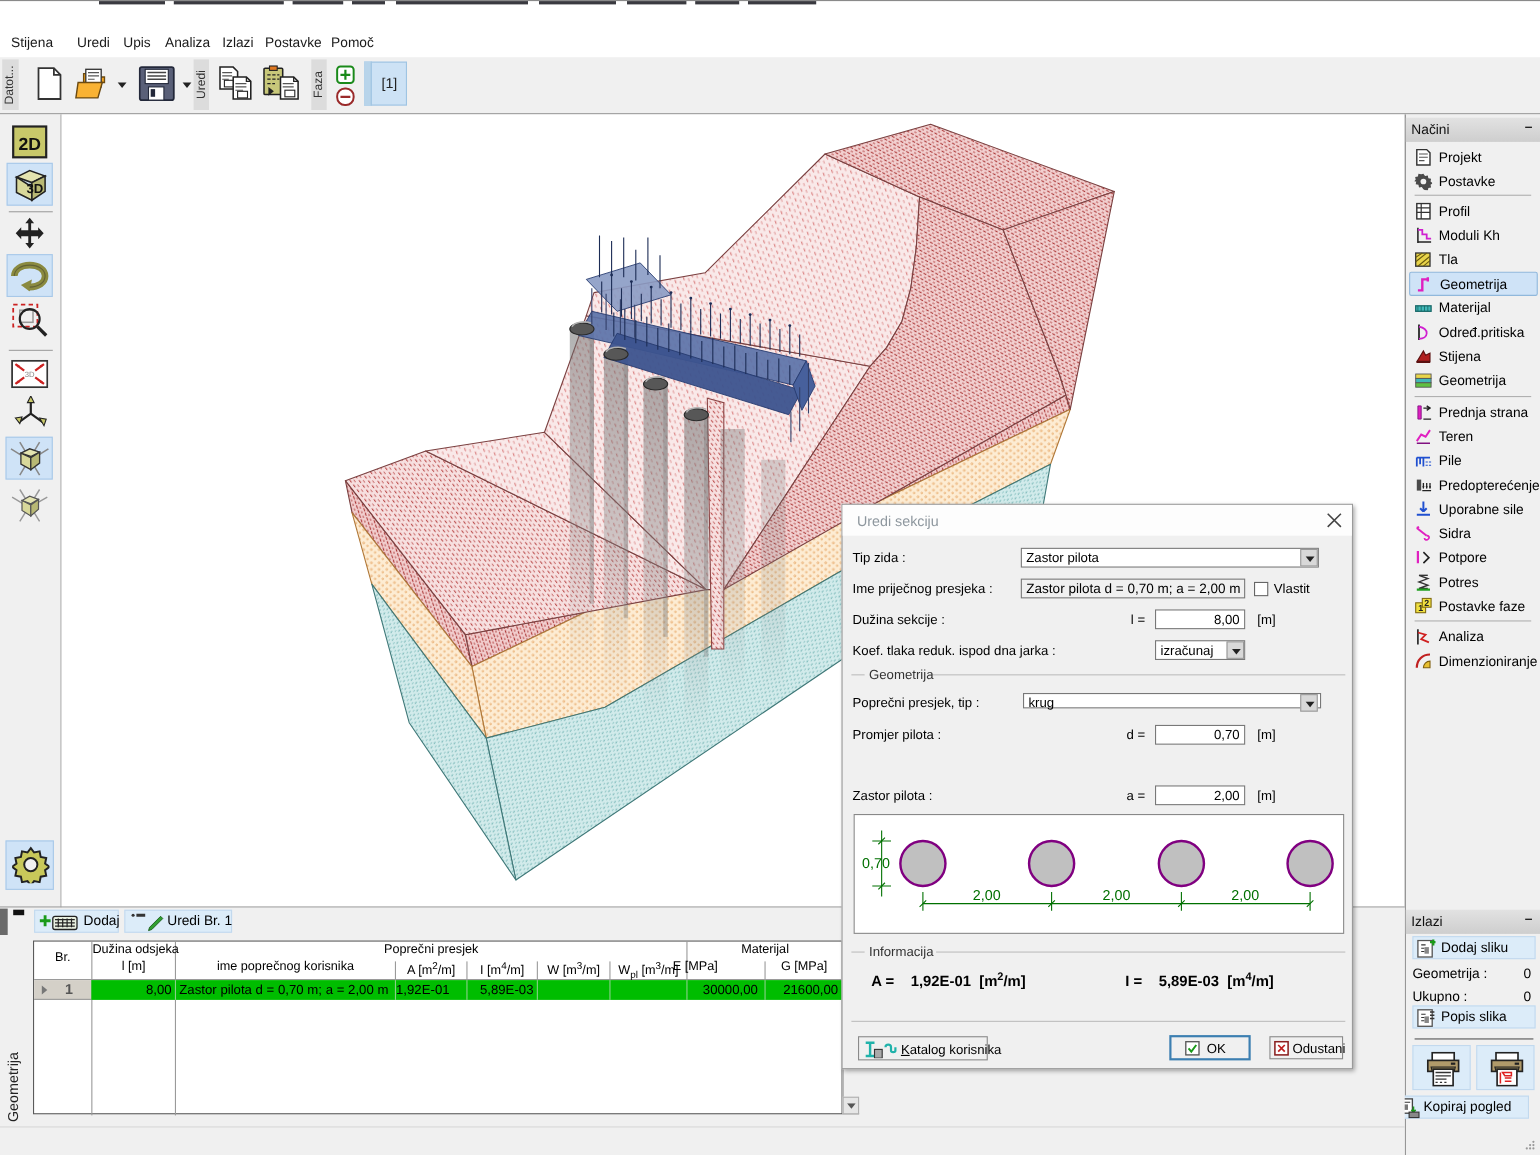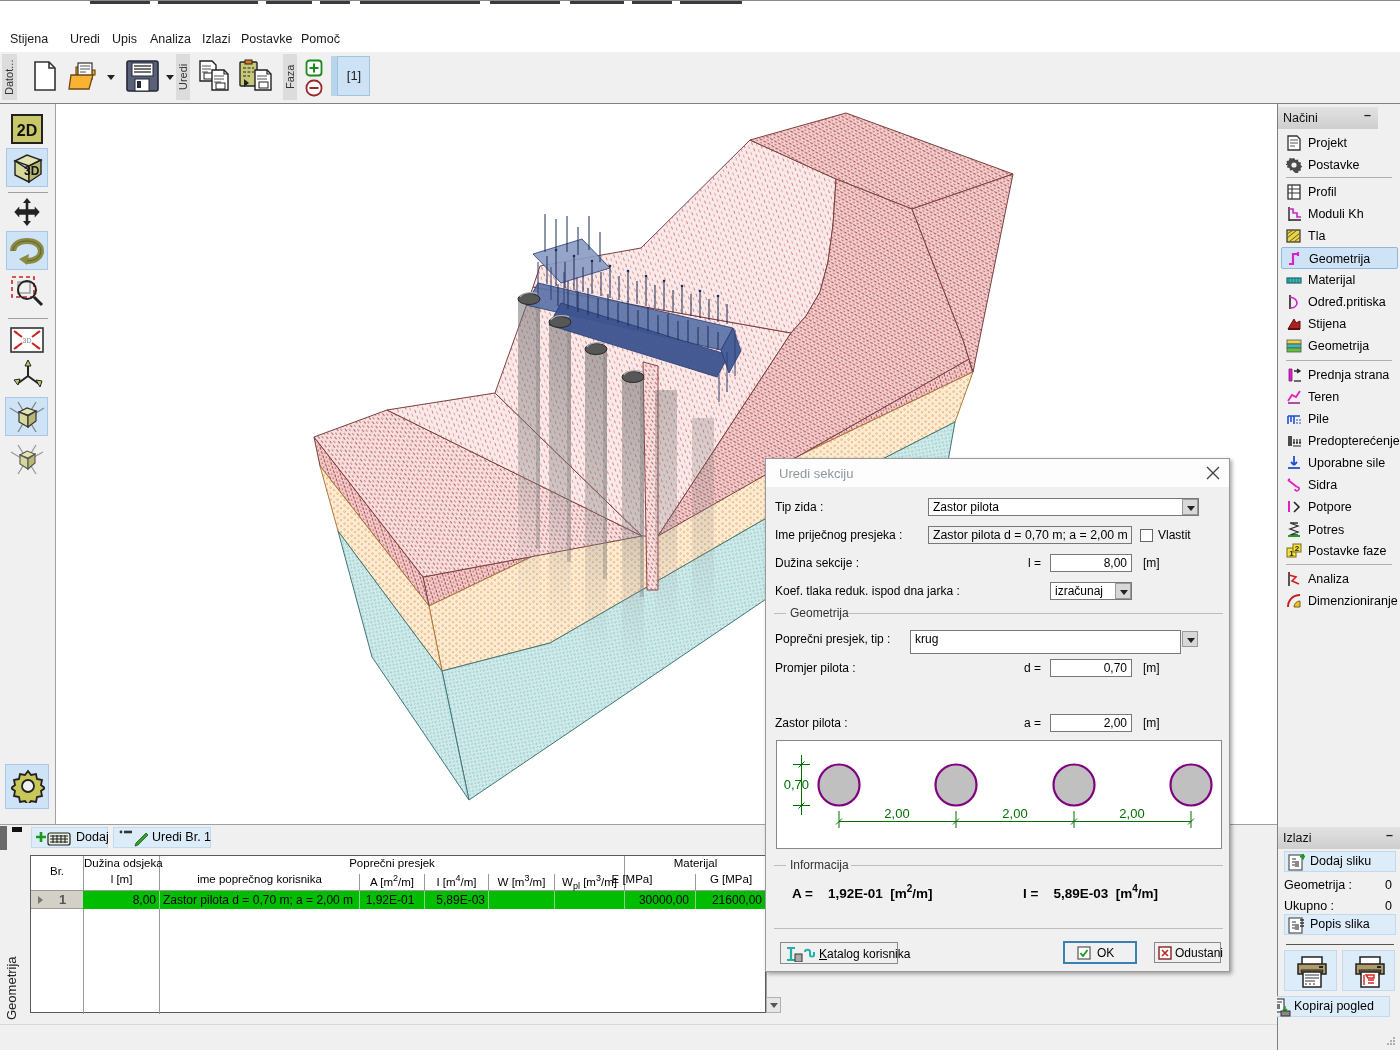--- a/index.html
+++ b/index.html
@@ -310,21 +310,21 @@
         <circle cx="610" cy="266" r="1.3"></circle>
         <circle cx="628" cy="271" r="1.3"></circle>
         <circle cx="646" cy="276" r="1.3"></circle>
         <circle cx="664" cy="281" r="1.3"></circle>
         <circle cx="682" cy="286" r="1.3"></circle>
         <circle cx="700" cy="291" r="1.3"></circle>
         <circle cx="718" cy="296" r="1.3"></circle>
 </g>
 </svg>
 <div class="abs" id="rpanel"></div>
-<div class="phead" style="left:1278px;top:107px;width:100px">Načini<span class="mini">–</span></div>
+<div class="phead" style="left:1278px;top:107px;width:122px">Načini<span class="mini">–</span></div>
 <div class="pitem" style="top:132px">
       <svg class="ic" viewBox="0 0 16 16">
         <path d="M2 1h9l3 3v11H2z" fill="#fff" stroke="#333" stroke-width="1.3"></path>
         <path d="M4 5h8M4 8h8M4 11h5" stroke="#555" stroke-width="1"></path>
       </svg>
       <span class="lb">Projekt</span>
     </div>
 <div class="pitem" style="top:154px">
       <svg class="ic" viewBox="0 0 16 16">
         <path d="M8 1l1.5 2 2.5-.5.5 2.5 2.5.5-.5 2.5 2 1.5-2 1.5.5 2.5-2.5.5-.5 2.5-2.5-.5L8 15l-1.5-2-2.5.5-.5-2.5-2.5-.5.5-2.5L-1 8l2-1.5-.5-2.5 2.5-.5.5-2.5 2.5.5z" fill="#4a4a4a"></path>
@@ -594,21 +594,21 @@
 
  <div class="abs" style="left:0px;top:35px;width:52px;height:18px;background:#d4d0c8;border-bottom:1px solid #9a9a9a">
         <svg style="position:absolute;left:6px;top:4px" width="10" height="10" viewBox="0 0 10 10">
           <path d="M1 1l5 4-5 4z" fill="#777"></path>
         </svg>
         <span style="position:absolute;left:28px;top:1px;font-size:13px;color:#555;font-weight:bold">1</span>
       </div>
  <div id="greenrow" style="width:683px">
   <div class="gcell" style="left:0;width:73px;text-align:right">8,00</div>
   <div class="gcell" style="left:80px;width:199px">Zastor pilota d = 0,70 m; a = 2,00 m</div>
-  <div class="gcell" style="left:277px;width:60px;text-align:center">1,92E-01</div>
+  <div class="gcell" style="left:277px;width:60px;text-align:left">1,92E-01</div>
   <div class="gcell" style="left:342px;width:60px;text-align:right">5,89E-03</div>
   <div class="gcell" style="left:542px;width:64px;text-align:right">30000,00</div>
   <div class="gcell" style="left:613px;width:66px;text-align:right">21600,00</div>
   <div class="abs" style="left:76px;top:0;width:1px;height:18px;background:#8ad08a"></div>
   <div class="abs" style="left:276px;top:0;width:1px;height:18px;background:#8ad08a"></div>
   <div class="abs" style="left:341px;top:0;width:1px;height:18px;background:#8ad08a"></div>
   <div class="abs" style="left:405px;top:0;width:1px;height:18px;background:#8ad08a"></div>
   <div class="abs" style="left:471px;top:0;width:1px;height:18px;background:#8ad08a"></div>
   <div class="abs" style="left:541px;top:0;width:1px;height:18px;background:#8ad08a"></div>
   <div class="abs" style="left:612px;top:0;width:1px;height:18px;background:#8ad08a"></div>
@@ -638,21 +638,21 @@
  <div class="dl" style="left:262px;top:97px">l =</div>
  <div class="din" style="left:284px;top:95px;width:82px;height:18px;line-height:16px">8,00</div>
  <div class="dl" style="left:377px;top:97px">[m]</div>
  <div class="dl" style="left:9px;top:125px">Koef. tlaka reduk. ispod dna jarka :</div>
  <div class="dcombo" style="left:284px;top:123px;width:82px;height:18px;line-height:16px">izračunaj</div>
  <div class="darrow" style="left:349px;top:124px;height:16px"></div>
  <div class="gline" style="left:8px;top:154px;width:12px"></div>
       <div class="gline" style="left:78px;top:154px;width:379px"></div>
  <div class="dl" style="left:24px;top:147px;color:#333">Geometrija</div>
  <div class="dl" style="left:9px;top:173px">Poprečni presjek, tip :</div>
- <div class="dcombo" style="left:144px;top:171px;width:271px;height:24px;line-height:16px">krug</div>
+ <div class="dcombo" style="left:164px;top:171px;width:271px;height:14px;line-height:16px">krug</div>
  <div class="darrow" style="left:416px;top:172px;height:16px"></div>
  <div class="dl" style="left:9px;top:202px">Promjer pilota :</div>
  <div class="dl" style="left:258px;top:202px">d =</div>
  <div class="din" style="left:284px;top:200px;width:82px;height:18px;line-height:16px">0,70</div>
  <div class="dl" style="left:377px;top:202px">[m]</div>
  <div class="dl" style="left:9px;top:257px">Zastor pilota :</div>
  <div class="dl" style="left:258px;top:257px">a =</div>
  <div class="din" style="left:284px;top:255px;width:82px;height:18px;line-height:16px">2,00</div>
  <div class="dl" style="left:377px;top:257px">[m]</div>
  <div class="abs" style="left:10px;top:281px;width:446px;height:109px;background:#fff;border:1px solid #888">

